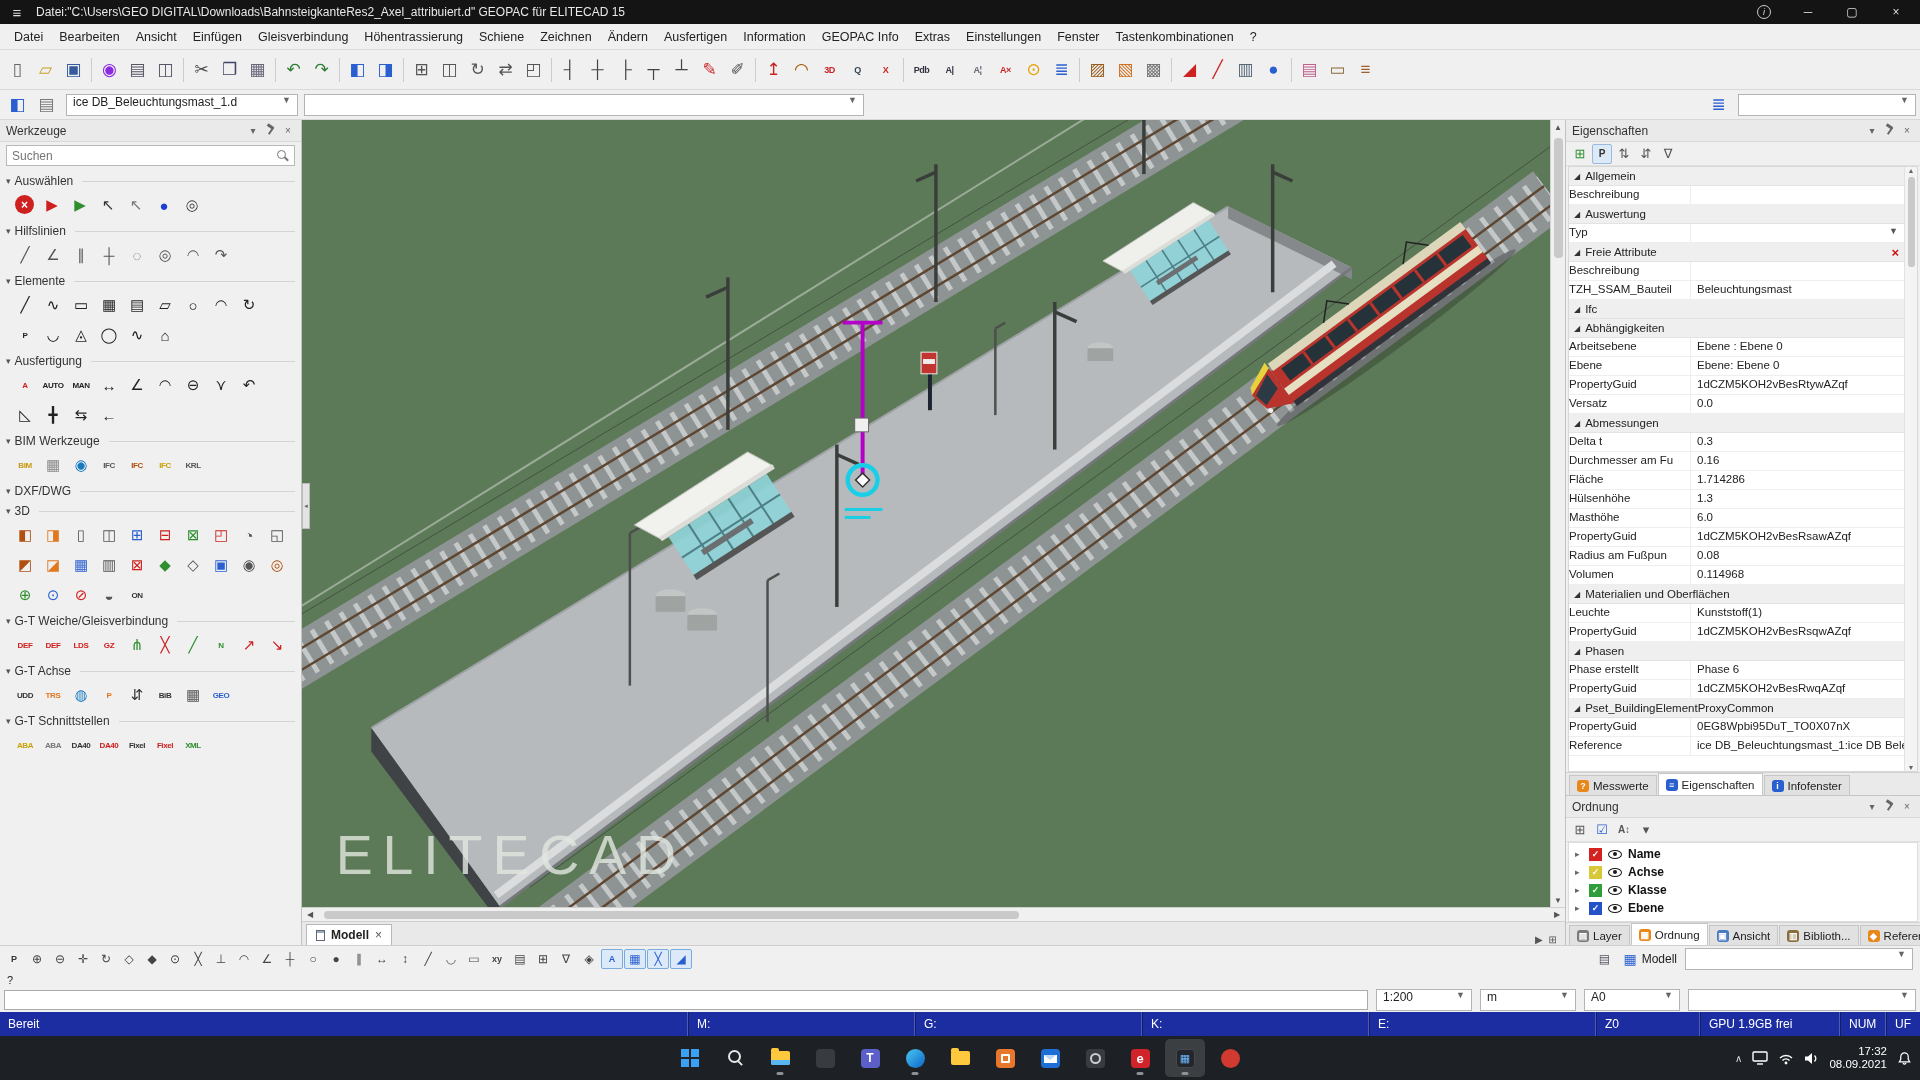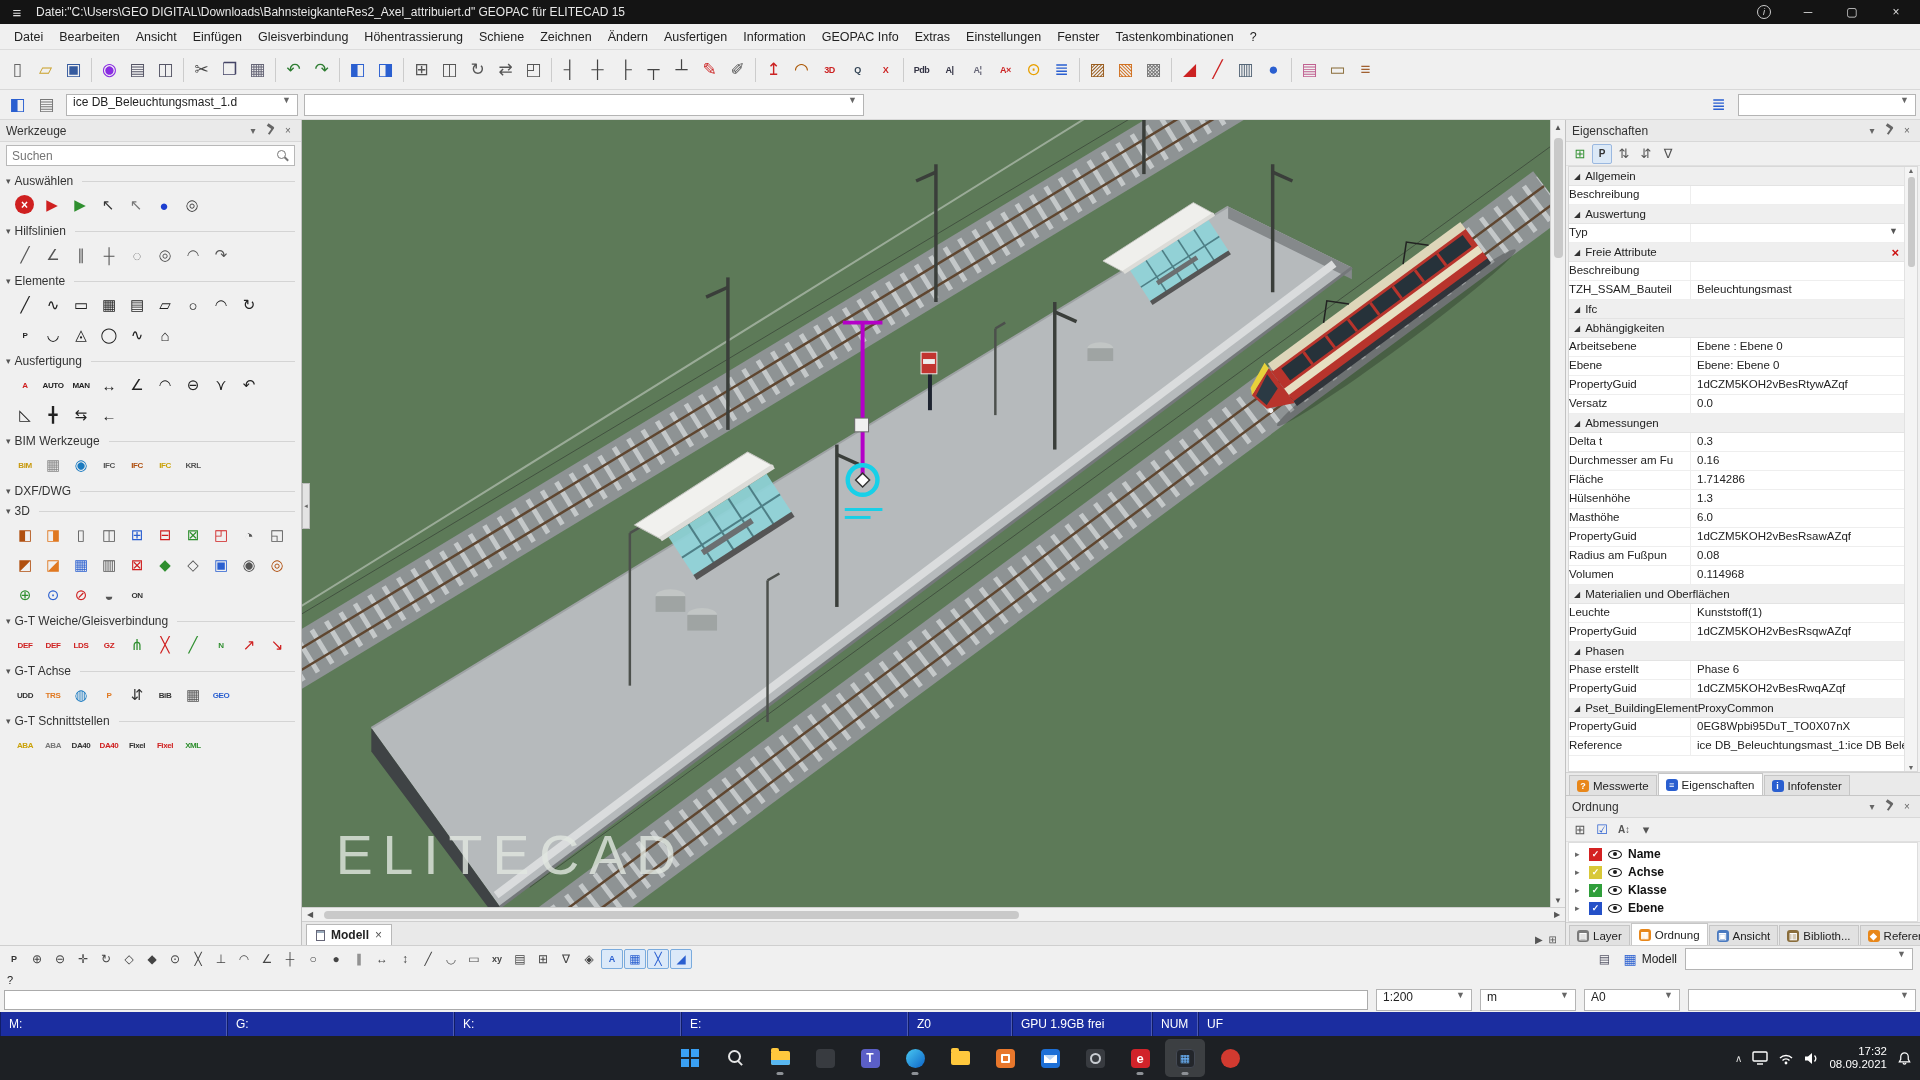--- a/index.html
+++ b/index.html
@@ -973,20 +973,21 @@
         <span>A0</span>
         <span class="arrow">▼</span>
       </div>
       <div class="combo w230">
           <span class="arrow">▼</span>
         </div>
     </div>
   </div>
 
   <div class="statusbar">
+    <div class="sb-seg sb-ready">Bereit</div>
     <div class="sb-seg w-coord">M:</div>
     <div class="sb-seg w-coord">G:</div>
     <div class="sb-seg w-coord">K:</div>
     <div class="sb-seg w-coord">E:</div>
     <div class="sb-seg w-z">Z0</div>
     <div class="sb-seg w-gpu">GPU 1.9GB frei</div>
     <div class="sb-seg w-num">NUM</div>
     <div class="sb-seg w-uf">UF</div>
   </div>
 

